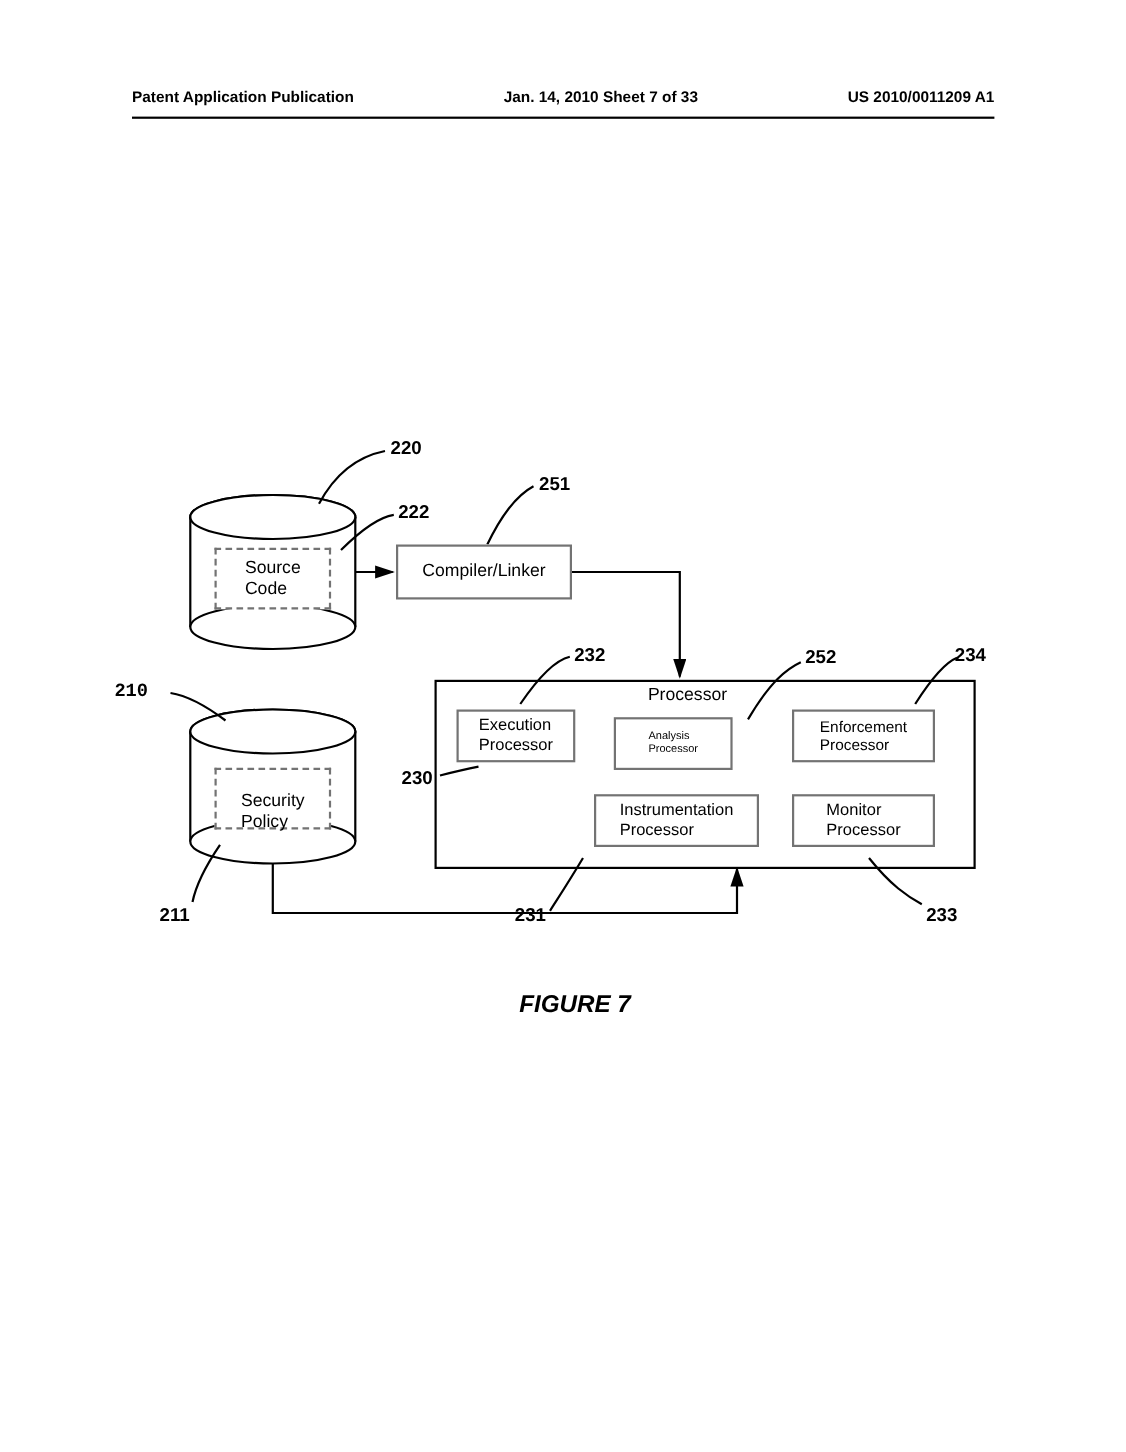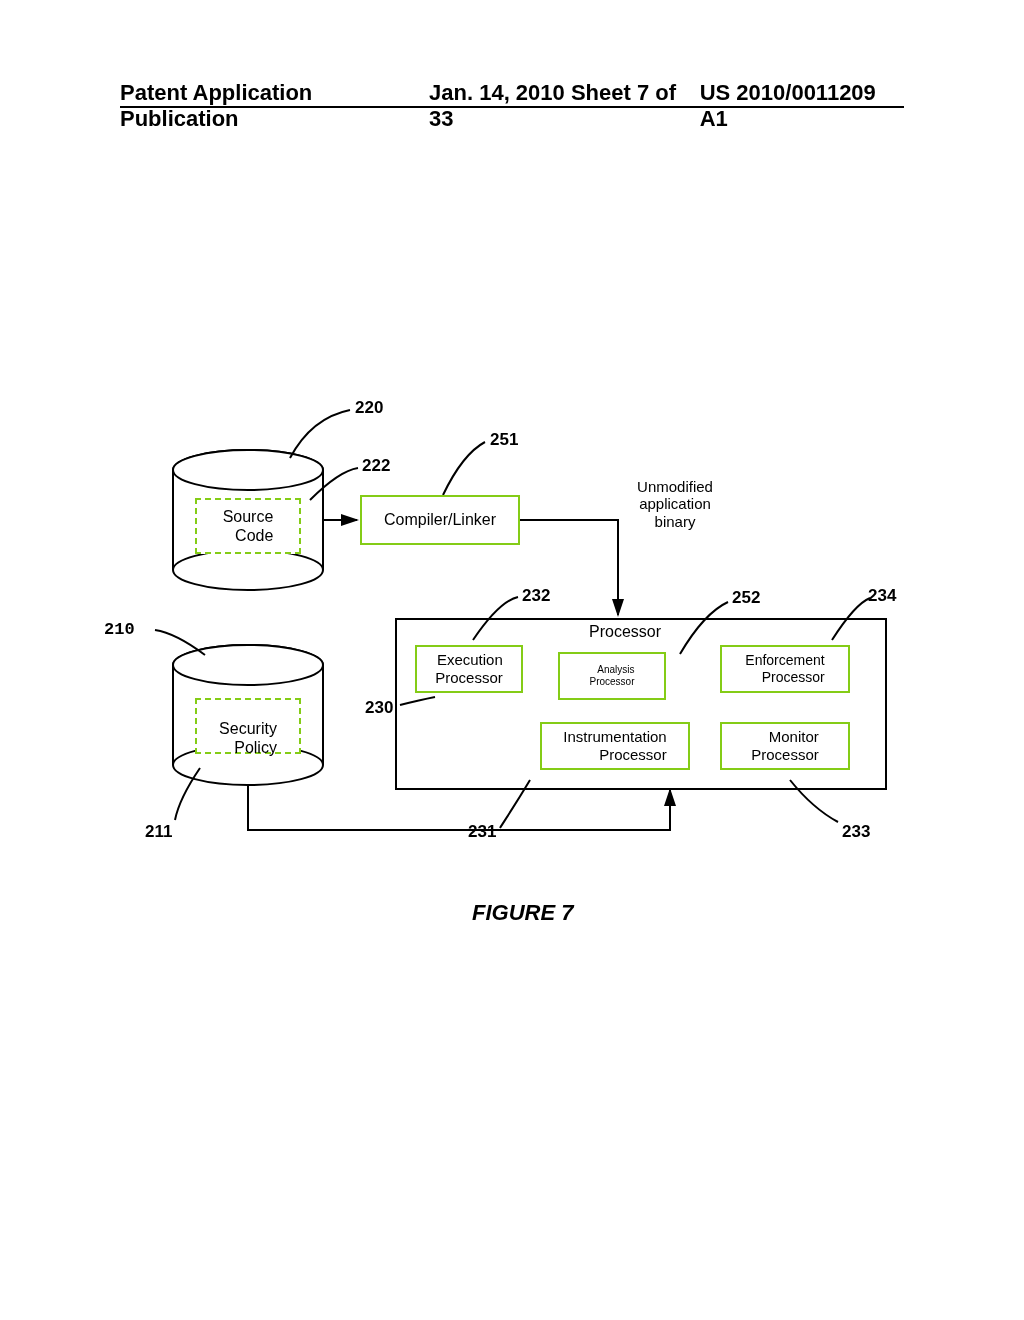--- a/index.html
+++ b/index.html
@@ -16,45 +16,45 @@
     width: 1024px;
     height: 1320px;
   }
   .header {
     position: absolute;
     left: 120px;
     right: 120px;
     top: 80px;
     display: flex;
     justify-content: space-between;
-    font-size: 22px;
+    font-size: 14px;
     font-weight: bold;
   }
   .header-rule {
     position: absolute;
     left: 120px;
     right: 120px;
     top: 106px;
     height: 2px;
     background: black;
   }
   .diagram {
     position: absolute;
     left: 0; top: 0;
     width: 1024px;
     height: 1320px;
   }
   .box {
     position: absolute;
-    border: 2px solid #84cc16;
+    border: 2px solid #737373;
     background: white;
     display: flex;
     align-items: center;
     justify-content: center;
-    text-align: right;
+    text-align: left;
     font-size: 16px;
     line-height: 1.2;
   }
   .dashed-box {
     border-style: dashed;
   }
   .processor-outer {
     position: absolute;
     border: 2px solid black;
   }
@@ -154,25 +154,20 @@
 
     <div class="box dashed-box" style="left:195px; top:698px; width:106px; height:56px;">
       <span style="white-space:pre-line;margin-top:24px;">Security
 Policy</span>
     </div>
 
     <div class="box" style="left:360px; top:495px; width:160px; height:50px;">
       <span>Compiler/Linker</span>
     </div>
 
-    <div class="label-text" style="left:620px; top:478px; width:110px;">
-      <span style="white-space:pre-line;">Unmodified
-application
-binary</span>
-    </div>
 
     <div class="processor-outer" style="left:395px; top:618px; width:492px; height:172px;"></div>
     <div class="processor-title" style="left:580px; top:623px; width:90px;">
       <span>Processor</span>
     </div>
 
     <div class="box" style="left:415px; top:645px; width:108px; height:48px; font-size:15px;">
       <span style="white-space:pre-line;">Execution
 Processor</span>
     </div>

